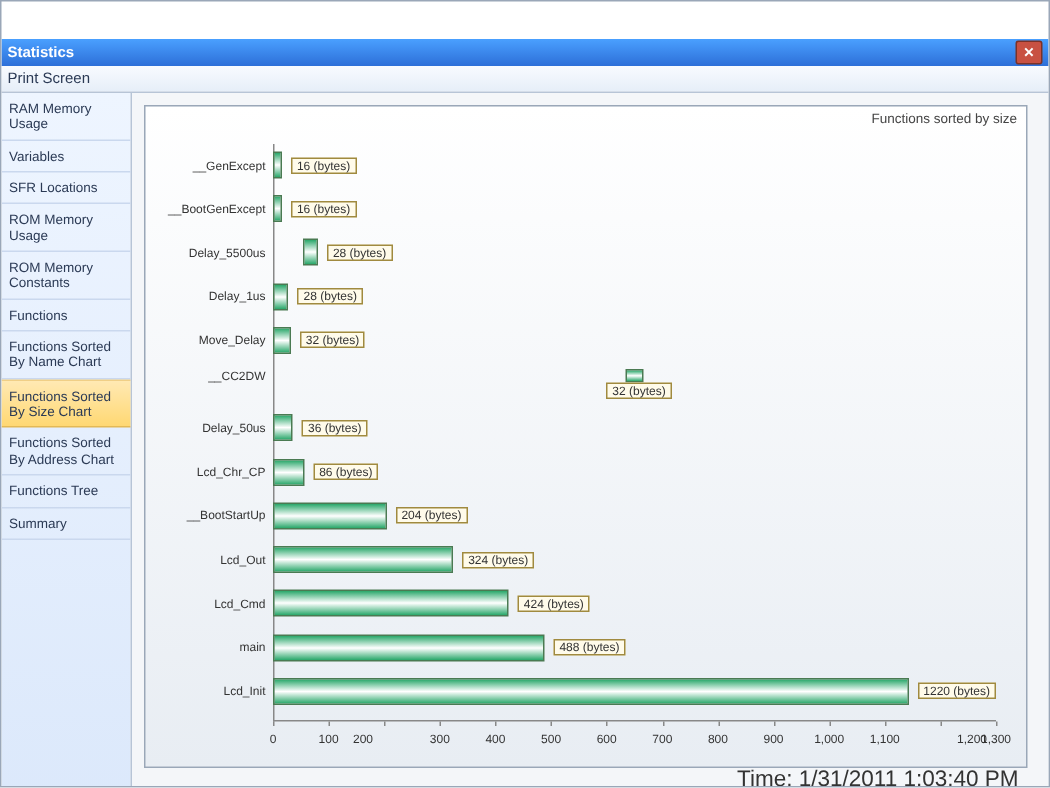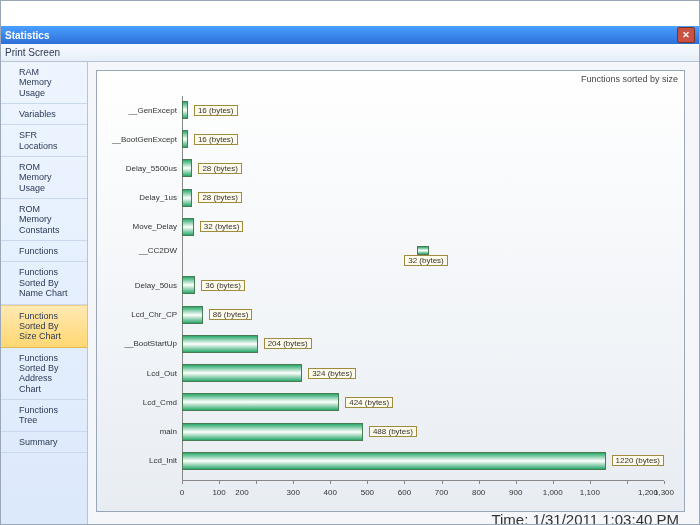--- a/index.html
+++ b/index.html
@@ -4,21 +4,21 @@
 <style>
   html,body{margin:0;padding:0;font-family:"Segoe UI",Tahoma,Arial,sans-serif;font-size:10px;background:#dde3ea;}
   .window{width:700px;height:525px;background:#fff;position:relative;overflow:hidden;border:1px solid #9aa7b8;box-sizing:border-box;}
   .titlebar{height:18px;background:linear-gradient(#4aa0ff,#2d6fd8);color:#fff;display:flex;align-items:center;padding:0 4px;font-size:10px;font-weight:bold;margin-top:25px;}
   .titlebar .title{flex:1;}
   .closebtn{width:16px;height:14px;background:#c85142;border:1px solid #7a3228;border-radius:2px;display:flex;align-items:center;justify-content:center;color:#fff;font-size:9px;line-height:1;cursor:pointer;}
   .menubar{height:17px;background:linear-gradient(#f8fbff,#e6eef8);border-bottom:1px solid #b7c4d6;display:flex;align-items:center;padding:0 4px;font-size:10px;color:#2b3a55;}
   .menubar span{text-decoration:underline dotted;text-decoration-color:transparent;}
   .body{display:flex;height:calc(100% - 35px);}
   .sidebar{width:86px;background:linear-gradient(#eef5ff,#dbe8fb);border-right:1px solid #b7c4d6;display:flex;flex-direction:column;font-size:9px;color:#2b3a55;}
-  .sidebar .item{padding:5px 18px;border-bottom:1px solid #cad8ee;line-height:1.15;cursor:pointer;}
+  .sidebar .item{padding:5px 5px;border-bottom:1px solid #cad8ee;line-height:1.15;cursor:pointer;}
   .sidebar .item.active{background:linear-gradient(#ffe9b3,#ffd873);border-top:1px solid #f0cf86;border-bottom:1px solid #e3b956;}
   .main{flex:1;position:relative;background:#f4f6f9;}
   .chartarea{position:absolute;left:8px;right:14px;top:8px;bottom:38px;border:1px solid #9aa7b8;background:linear-gradient(#fff,#e8edf3);}
   .charttitle{position:absolute;right:6px;top:3px;font-size:9px;color:#444;}
   .plot{position:absolute;left:85px;right:20px;top:25px;bottom:30px;}
   .axisV{position:absolute;left:85px;top:25px;bottom:30px;width:0;border-left:1px solid #888;}
   .axisH{position:absolute;left:85px;right:20px;bottom:30px;height:0;border-top:1px solid #888;}
   .barrow{position:absolute;left:0;right:0;height:20px;display:flex;align-items:center;}
   .barlabel{position:absolute;left:-85px;width:80px;text-align:right;font-size:8px;color:#333;padding-right:4px;}
   .bar{height:18px;background:linear-gradient(#2aa86b,#fff,#2aa86b);border:1px solid #4a7a52;box-sizing:border-box;}
@@ -70,21 +70,21 @@
             <div class="barrow" style="top: 4px;">
               <div class="barlabel">__GenExcept</div>
               <div class="bar" style="width: 1.23077%;"></div>
               <div class="datalabel">16 (bytes)</div>
             </div>
             <div class="barrow" style="top: 33.2308px;">
               <div class="barlabel">__BootGenExcept</div>
               <div class="bar" style="width: 1.23077%;"></div>
               <div class="datalabel">16 (bytes)</div>
             </div>
-            <div class="barrow" style="top: 62.4615px;">
+            <div class="barrow" style="top: 62.4615px; padding-left: 20px;">
               <div class="barlabel">Delay_5500us</div>
               <div class="bar" style="width: 2.15385%;"></div>
               <div class="datalabel">28 (bytes)</div>
             </div>
             <div class="barrow" style="top: 91.6923px;">
               <div class="barlabel">Delay_1us</div>
               <div class="bar" style="width: 2.15385%;"></div>
               <div class="datalabel">28 (bytes)</div>
             </div>
             <div class="barrow" style="top: 120.923px;">

